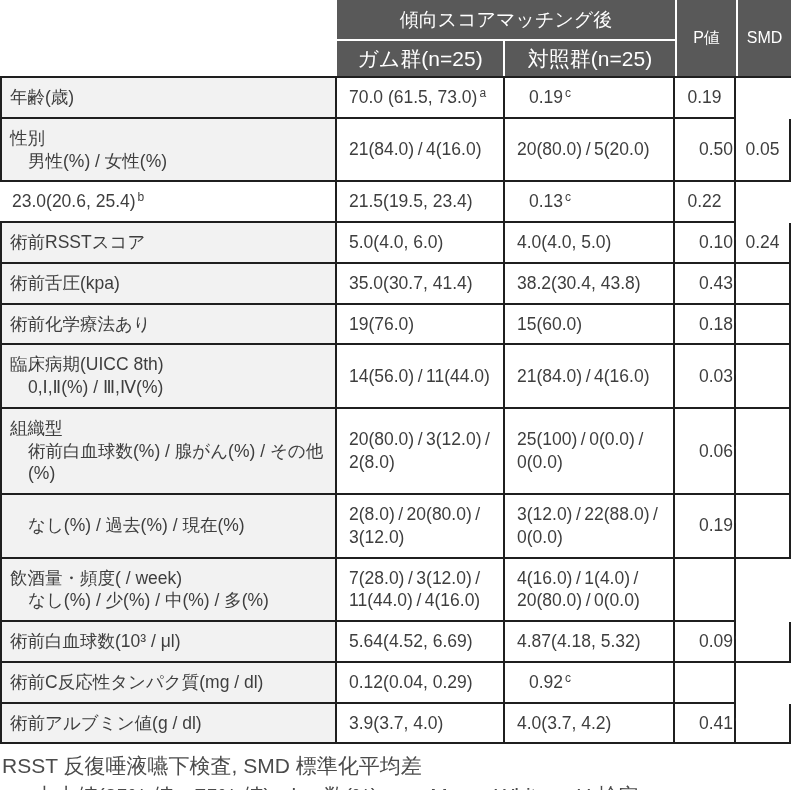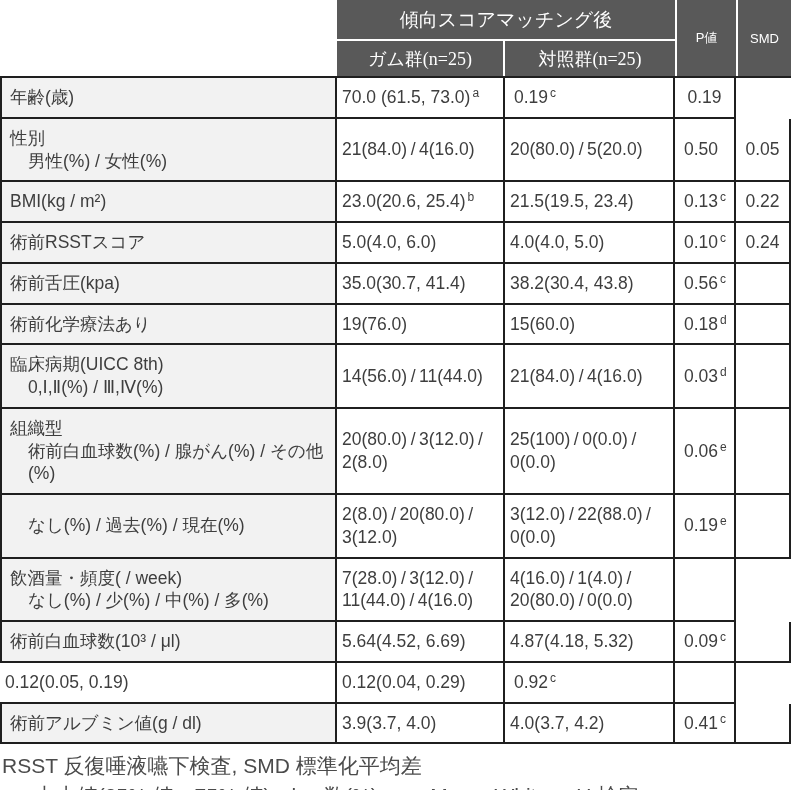--- a/index.html
+++ b/index.html
@@ -10,35 +10,35 @@
   html,body{width:791px;height:790px;background:#fff;overflow:hidden;
     font-family:"Liberation Sans","DejaVu Sans",sans-serif;color:var(--text);}
   .page{width:791px;height:674px;}
   
   .thead{display:grid;grid-template-columns:337px 338px 61px 55px;height:76px;}
   .corner{background:#fff;}
   .hmain{display:flex;flex-direction:column;background:var(--header-bg);color:var(--header-text);}
   .hgroup{height:41px;display:flex;align-items:center;justify-content:center;
     border-bottom:2px solid #fff;font-size:19px;}
   .hsubrow{display:flex;flex:1;}
-  .hsub{display:flex;align-items:center;justify-content:center;font-size:18px;font-family:Liberation Serif, serif;}
+  .hsub{display:flex;align-items:center;justify-content:center;font-size:21px;}
   .hgum{width:168px;border-right:2px solid #fff;}
   .hctrl{flex:1;}
   .hp,.hsmd{background:var(--header-bg);color:var(--header-text);border-left:2px solid #fff;
-    display:flex;align-items:center;justify-content:center;font-size:13px;}
+    display:flex;align-items:center;justify-content:center;font-size:16px;}
   
   .tbody{border-top:2px solid var(--border);}
   .trow{display:grid;grid-template-columns:337px 168px 170px 61px 55px;}
   .td{border-right:2px solid var(--border);border-bottom:2px solid var(--border);
     background:var(--cell-bg);padding:8px 6px;font-size:17.5px;line-height:1.3;
     display:flex;flex-direction:column;justify-content:center;}
   .td-label{background:var(--label-bg);border-left:2px solid var(--border);padding-left:8px;}
   .lab-sub{padding-left:18px;}
-  .td-data{padding-left:5px;}
-  .td-p{padding-left:9px;}
+  .td-data{padding-left:12px;}
+  .td-p{padding-left:24px;}
   .td-smd{text-align:center;}
   .val{white-space:pre-line;}
   .sup{font-size:12px;vertical-align:6px;margin-left:2px;}
   
   .footnotes{margin-top:7px;padding-left:2px;font-size:21px;line-height:1.42;
     color:var(--footnote-text);}
 </style>
 </head>
 <body>
 
@@ -80,23 +80,20 @@
         </div>
         <div class="td td-data">
           <div><span class="val">20(80.0) / 5(20.0)</span></div>
         </div>
         <div class="td td-p">
           <div><span class="val">0.50</span></div>
         </div>
         <div class="td td-smd">0.05</div>
       </div>
       <div class="trow">
-        <div class="td td-label">
-          <div class="lab-main">BMI(kg / m²)</div>
-        </div>
         <div class="td td-data">
           <div><span class="val">23.0(20.6, 25.4)</span><span class="sup">b</span></div>
         </div>
         <div class="td td-data">
           <div><span class="val">21.5(19.5, 23.4)</span></div>
         </div>
         <div class="td td-p">
           <div><span class="val">0.13</span><span class="sup">c</span></div>
         </div>
         <div class="td td-smd">0.22</div>
@@ -120,21 +117,21 @@
         <div class="td td-label">
           <div class="lab-main">術前舌圧(kpa)</div>
         </div>
         <div class="td td-data">
           <div><span class="val">35.0(30.7, 41.4)</span></div>
         </div>
         <div class="td td-data">
           <div><span class="val">38.2(30.4, 43.8)</span></div>
         </div>
         <div class="td td-p">
-          <div><span class="val">0.56</span><span class="sup">c</span></div>
+          <div><span class="val">0.43</span><span class="sup">c</span></div>
         </div>
         <div class="td td-smd"></div>
       </div>
       <div class="trow">
         <div class="td td-label">
           <div class="lab-main">術前化学療法あり</div>
         </div>
         <div class="td td-data">
           <div><span class="val">19(76.0)</span></div>
         </div>
@@ -221,22 +218,22 @@
         </div>
         <div class="td td-data">
           <div><span class="val">4.87(4.18, 5.32)</span></div>
         </div>
         <div class="td td-p">
           <div><span class="val">0.09</span><span class="sup">c</span></div>
         </div>
         <div class="td td-smd"></div>
       </div>
       <div class="trow">
-        <div class="td td-data">
-          <div><span class="val">0.12(0.05, 0.19)</span></div>
+        <div class="td td-label">
+          <div class="lab-main">術前C反応性タンパク質(mg / dl)</div>
         </div>
         <div class="td td-data">
           <div><span class="val">0.12(0.04, 0.29)</span></div>
         </div>
         <div class="td td-p">
           <div><span class="val">0.92</span><span class="sup">c</span></div>
         </div>
         <div class="td td-smd"></div>
       </div>
       <div class="trow">

